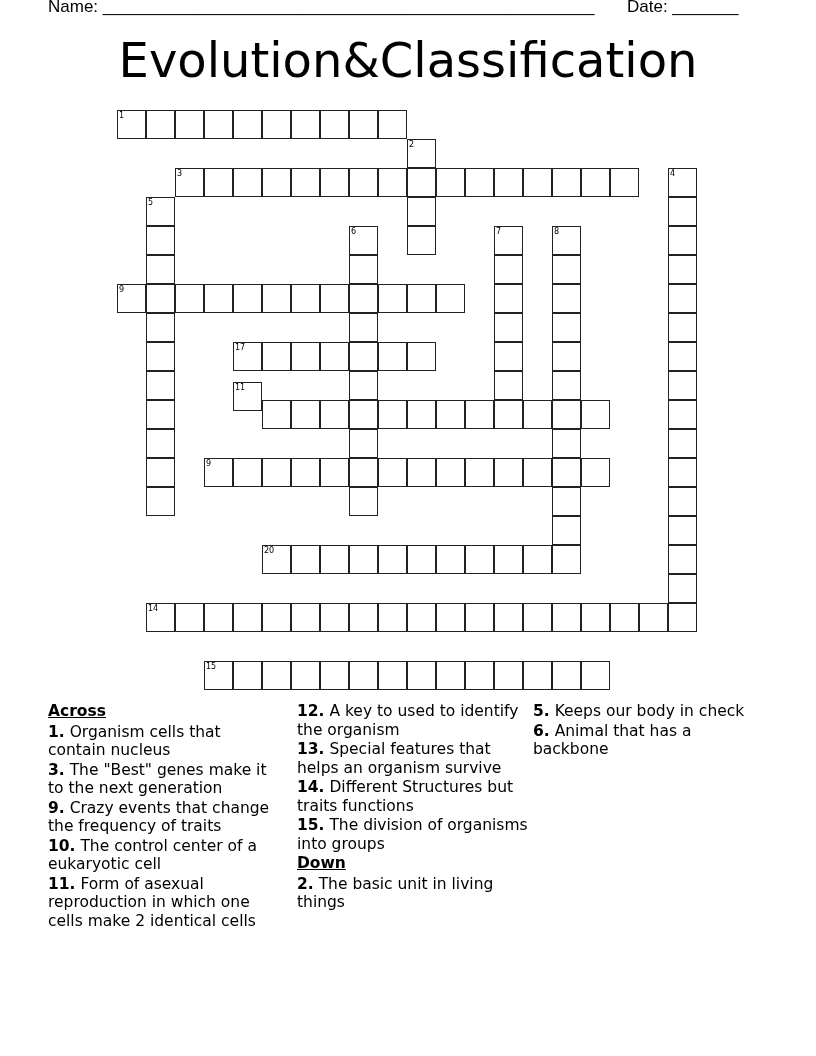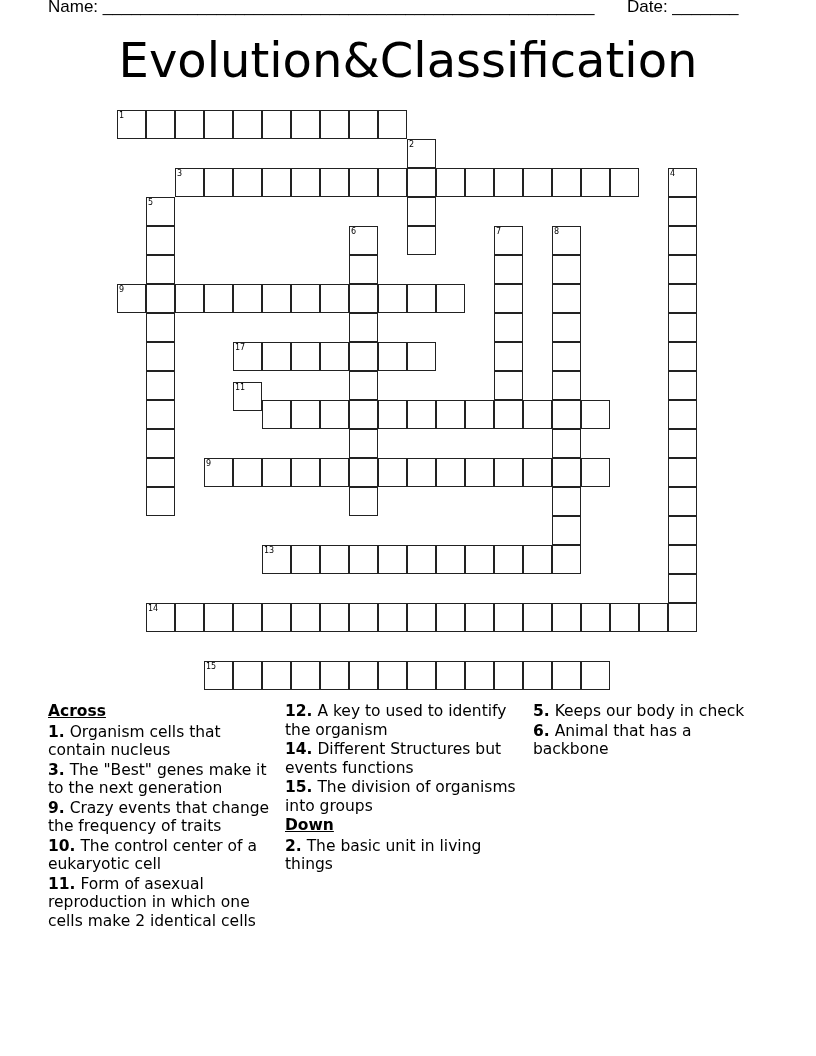--- a/index.html
+++ b/index.html
@@ -9,21 +9,21 @@
   .hdr.date { left: 627px; }
   .title { position: absolute; top: 32px; left: 0; width: 816px; text-align: center;
            font-family: "DejaVu Sans", sans-serif; font-size: 48px; letter-spacing: 0px; }
   .grid { position: absolute; left: 117px; top: 110px; width: 600px; height: 600px; }
   .cell { position: absolute; width: 29px; height: 29px; box-sizing: border-box;
           border: 1.5px solid #222; background: #fff; }
   .cell .num { position: absolute; left: 1px; top: 0px; font-family: "DejaVu Sans", sans-serif;
                font-size: 8px; line-height: 9px; }
   .clues { position: absolute; top: 702px; font-family: "DejaVu Sans", sans-serif; font-size: 15.5px; line-height: 18.5px; }
   .col1 { left: 48px; width: 235px; }
-  .col2 { left: 285px; width: 235px; }
+  .col2 { left: 297px; width: 235px; }
   .col3 { left: 533px; width: 235px; }
   .clue { margin-bottom: 1px; }
   .clue b { font-weight: bold; }
   .sect { text-decoration: underline; font-weight: bold; margin-bottom: 2px; }
 </style>
 </head>
 <body>
 
 <div class="hdr name">Name: ____________________________________________________</div>
 <div class="hdr date">Date: _______</div>
@@ -172,21 +172,21 @@
     <div class="cell" style="left: 174px; top: 348px;"></div>
     <div class="cell" style="left: 203px; top: 348px;"></div>
     <div class="cell" style="left: 261px; top: 348px;"></div>
     <div class="cell" style="left: 290px; top: 348px;"></div>
     <div class="cell" style="left: 319px; top: 348px;"></div>
     <div class="cell" style="left: 348px; top: 348px;"></div>
     <div class="cell" style="left: 377px; top: 348px;"></div>
     <div class="cell" style="left: 406px; top: 348px;"></div>
     <div class="cell" style="left: 464px; top: 348px;"></div>
     <div class="cell" style="left: 145px; top: 435px;">
-      <span class="num">13</span>
+      <span class="num">20</span>
     </div>
     <div class="cell" style="left: 174px; top: 435px;"></div>
     <div class="cell" style="left: 203px; top: 435px;"></div>
     <div class="cell" style="left: 232px; top: 435px;"></div>
     <div class="cell" style="left: 261px; top: 435px;"></div>
     <div class="cell" style="left: 290px; top: 435px;"></div>
     <div class="cell" style="left: 319px; top: 435px;"></div>
     <div class="cell" style="left: 348px; top: 435px;"></div>
     <div class="cell" style="left: 377px; top: 435px;"></div>
     <div class="cell" style="left: 406px; top: 435px;"></div>
@@ -232,21 +232,22 @@
   <div class="sect">Across</div>
   <div class="clue"><b>1.</b> <span>Organism cells that contain nucleus</span></div>
   <div class="clue"><b>3.</b> <span>The "Best" genes make it to the next generation</span></div>
   <div class="clue"><b>9.</b> <span>Crazy events that change the frequency of traits</span></div>
   <div class="clue"><b>10.</b> <span>The control center of a eukaryotic cell</span></div>
   <div class="clue"><b>11.</b> <span>Form of asexual reproduction in which one cells make 2 identical cells</span></div>
 </div>
 
 <div class="clues col2">
   <div class="clue"><b>12.</b> <span>A key to used to identify the organism</span></div>
-  <div class="clue"><b>14.</b> <span>Different Structures but events functions</span></div>
+  <div class="clue"><b>13.</b> <span>Special features that helps an organism survive</span></div>
+  <div class="clue"><b>14.</b> <span>Different Structures but traits functions</span></div>
   <div class="clue"><b>15.</b> <span>The division of organisms into groups</span></div>
   <div class="sect">Down</div>
   <div class="clue"><b>2.</b> <span>The basic unit in living things</span></div>
 </div>
 
 <div class="clues col3">
   <div class="clue"><b>5.</b> <span>Keeps our body in check</span></div>
   <div class="clue"><b>6.</b> <span>Animal that has a backbone</span></div>
 </div>
 

